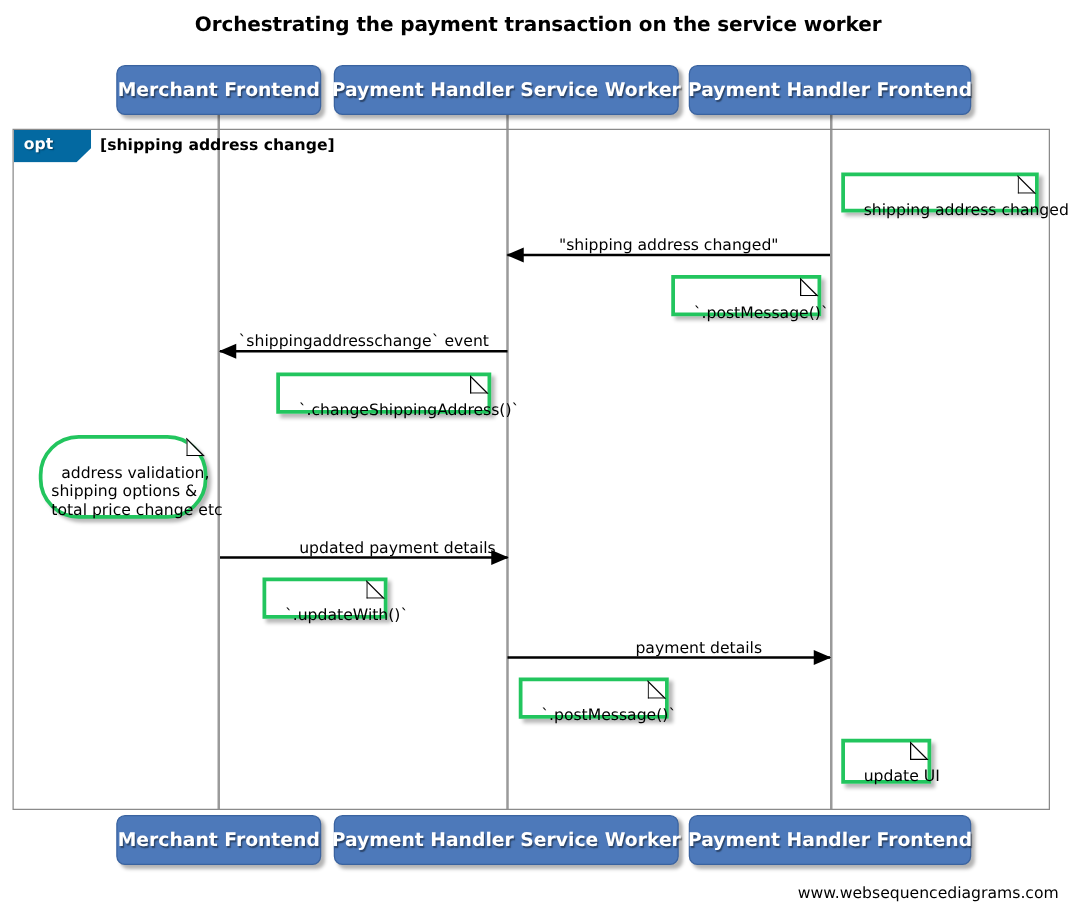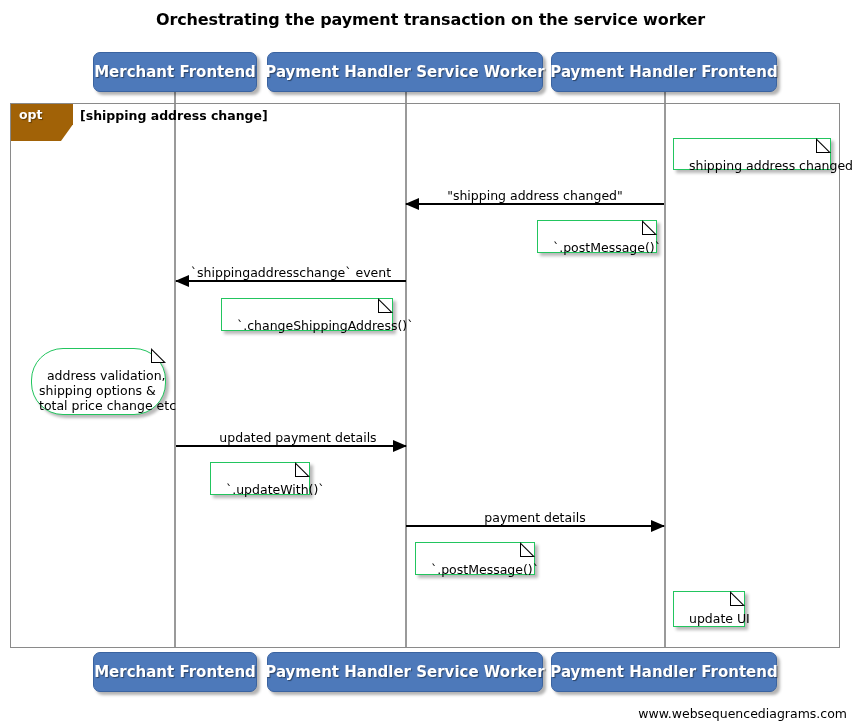--- a/index.html
+++ b/index.html
@@ -58,23 +58,23 @@
 
   
   #opt-frame {
     position: absolute;
     box-sizing: border-box;
     border: 1px solid #8a8a8a;
     background: transparent;
   }
   #opt-tag {
     position: absolute;
-    height: 37px;
+    height: 26px;
     line-height: 21px;
-    background: #a16207;
+    background: #0369a1;
     color: #ffffff;
     font-size: 12.5px;
     font-weight: bold;
     padding: 0 8px 0 8px;
     box-sizing: border-box;
     text-shadow: 1px 1px 1px rgba(0,0,0,0.40);
     -webkit-clip-path: polygon(0 0, 100% 0, 100% 55%, calc(100% - 12px) 100%, 0 100%);
     clip-path: polygon(0 0, 100% 0, 100% 55%, calc(100% - 12px) 100%, 0 100%);
     width: 62px;
   }
@@ -123,21 +123,21 @@
     color: #000;
     white-space: nowrap;
     text-align: center;
   }
 
   
   .note {
     position: absolute;
     box-sizing: border-box;
     background: #ffffff;
-    border: 1px solid #22c55e;
+    border: 3px solid #22c55e;
     font-size: 12.5px;
     line-height: 15px;
     color: #000;
     padding: 4px 7px 4px 7px;
     white-space: pre;
     box-shadow: 3px 3px 3px rgba(0,0,0,0.28);
   }
   .note .fold {
     position: absolute;
     top: 0;
@@ -233,33 +233,33 @@
 </div>
 
 <div class="note" style="left:31px; top:348px; width:135px; height:67px;border-radius:32px;">
   <span>address validation,
 shipping options &amp;
 total price change etc</span>
   <span class="fold"></span>
   <span class="fold-line"></span>
 </div>
 
-<div class="msg-label" style="left:168px; top:430px; width:206px;padding-left:27px;">updated payment details</div>
+<div class="msg-label" style="left:188px; top:430px; width:206px;padding-left:27px;">updated payment details</div>
 <div class="msg right" style="left:176px; top:445px; width:230px;">
   <div class="line"></div>
   <div class="head"></div>
 </div>
 
 <div class="note" style="left:186px; top:462px; width:100px; height:33px;margin-left:24px;">
   <span>`.updateWith()`</span>
   <span class="fold"></span>
   <span class="fold-line"></span>
 </div>
 
-<div class="msg-label" style="left:406px; top:510px; width:258px;">payment details</div>
+<div class="msg-label" style="left:430px; top:510px; width:258px;">payment details</div>
 <div class="msg right" style="left:406px; top:525px; width:258px;">
   <div class="line"></div>
   <div class="head"></div>
 </div>
 
 <div class="note" style="left:415px; top:542px; width:120px; height:33px;">
   <span>`.postMessage()`</span>
   <span class="fold"></span>
   <span class="fold-line"></span>
 </div>

